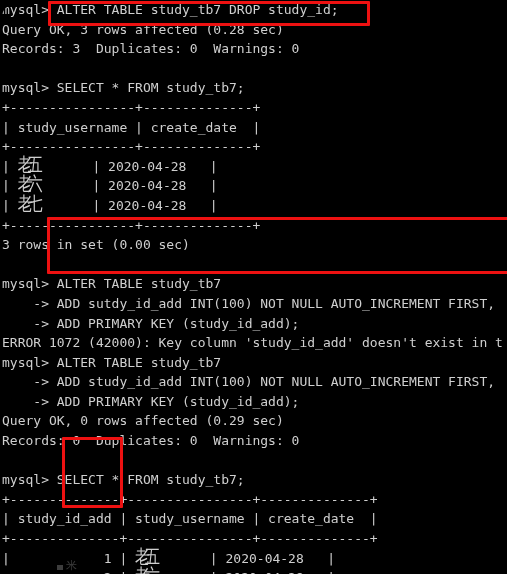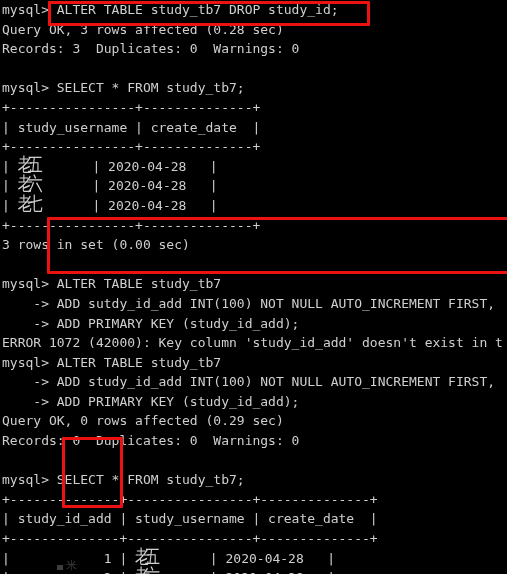--- a/index.html
+++ b/index.html
@@ -12,20 +12,21 @@
     position: relative;
     width: 507px;
     height: 574px;
     background: #000000;
     overflow: hidden;
     font-family: "DejaVu Sans Mono", "Liberation Mono", monospace;
     font-size: 13px;
     line-height: 19.6px;
     letter-spacing: 0px;
     color: #cccccc;
+    border-radius: 23px;
     -webkit-font-smoothing: none;
   }
   .term {
     position: absolute;
     top: 0px;
     left: 2px;
     width: 560px;
     white-space: pre;
   }
   .line {

